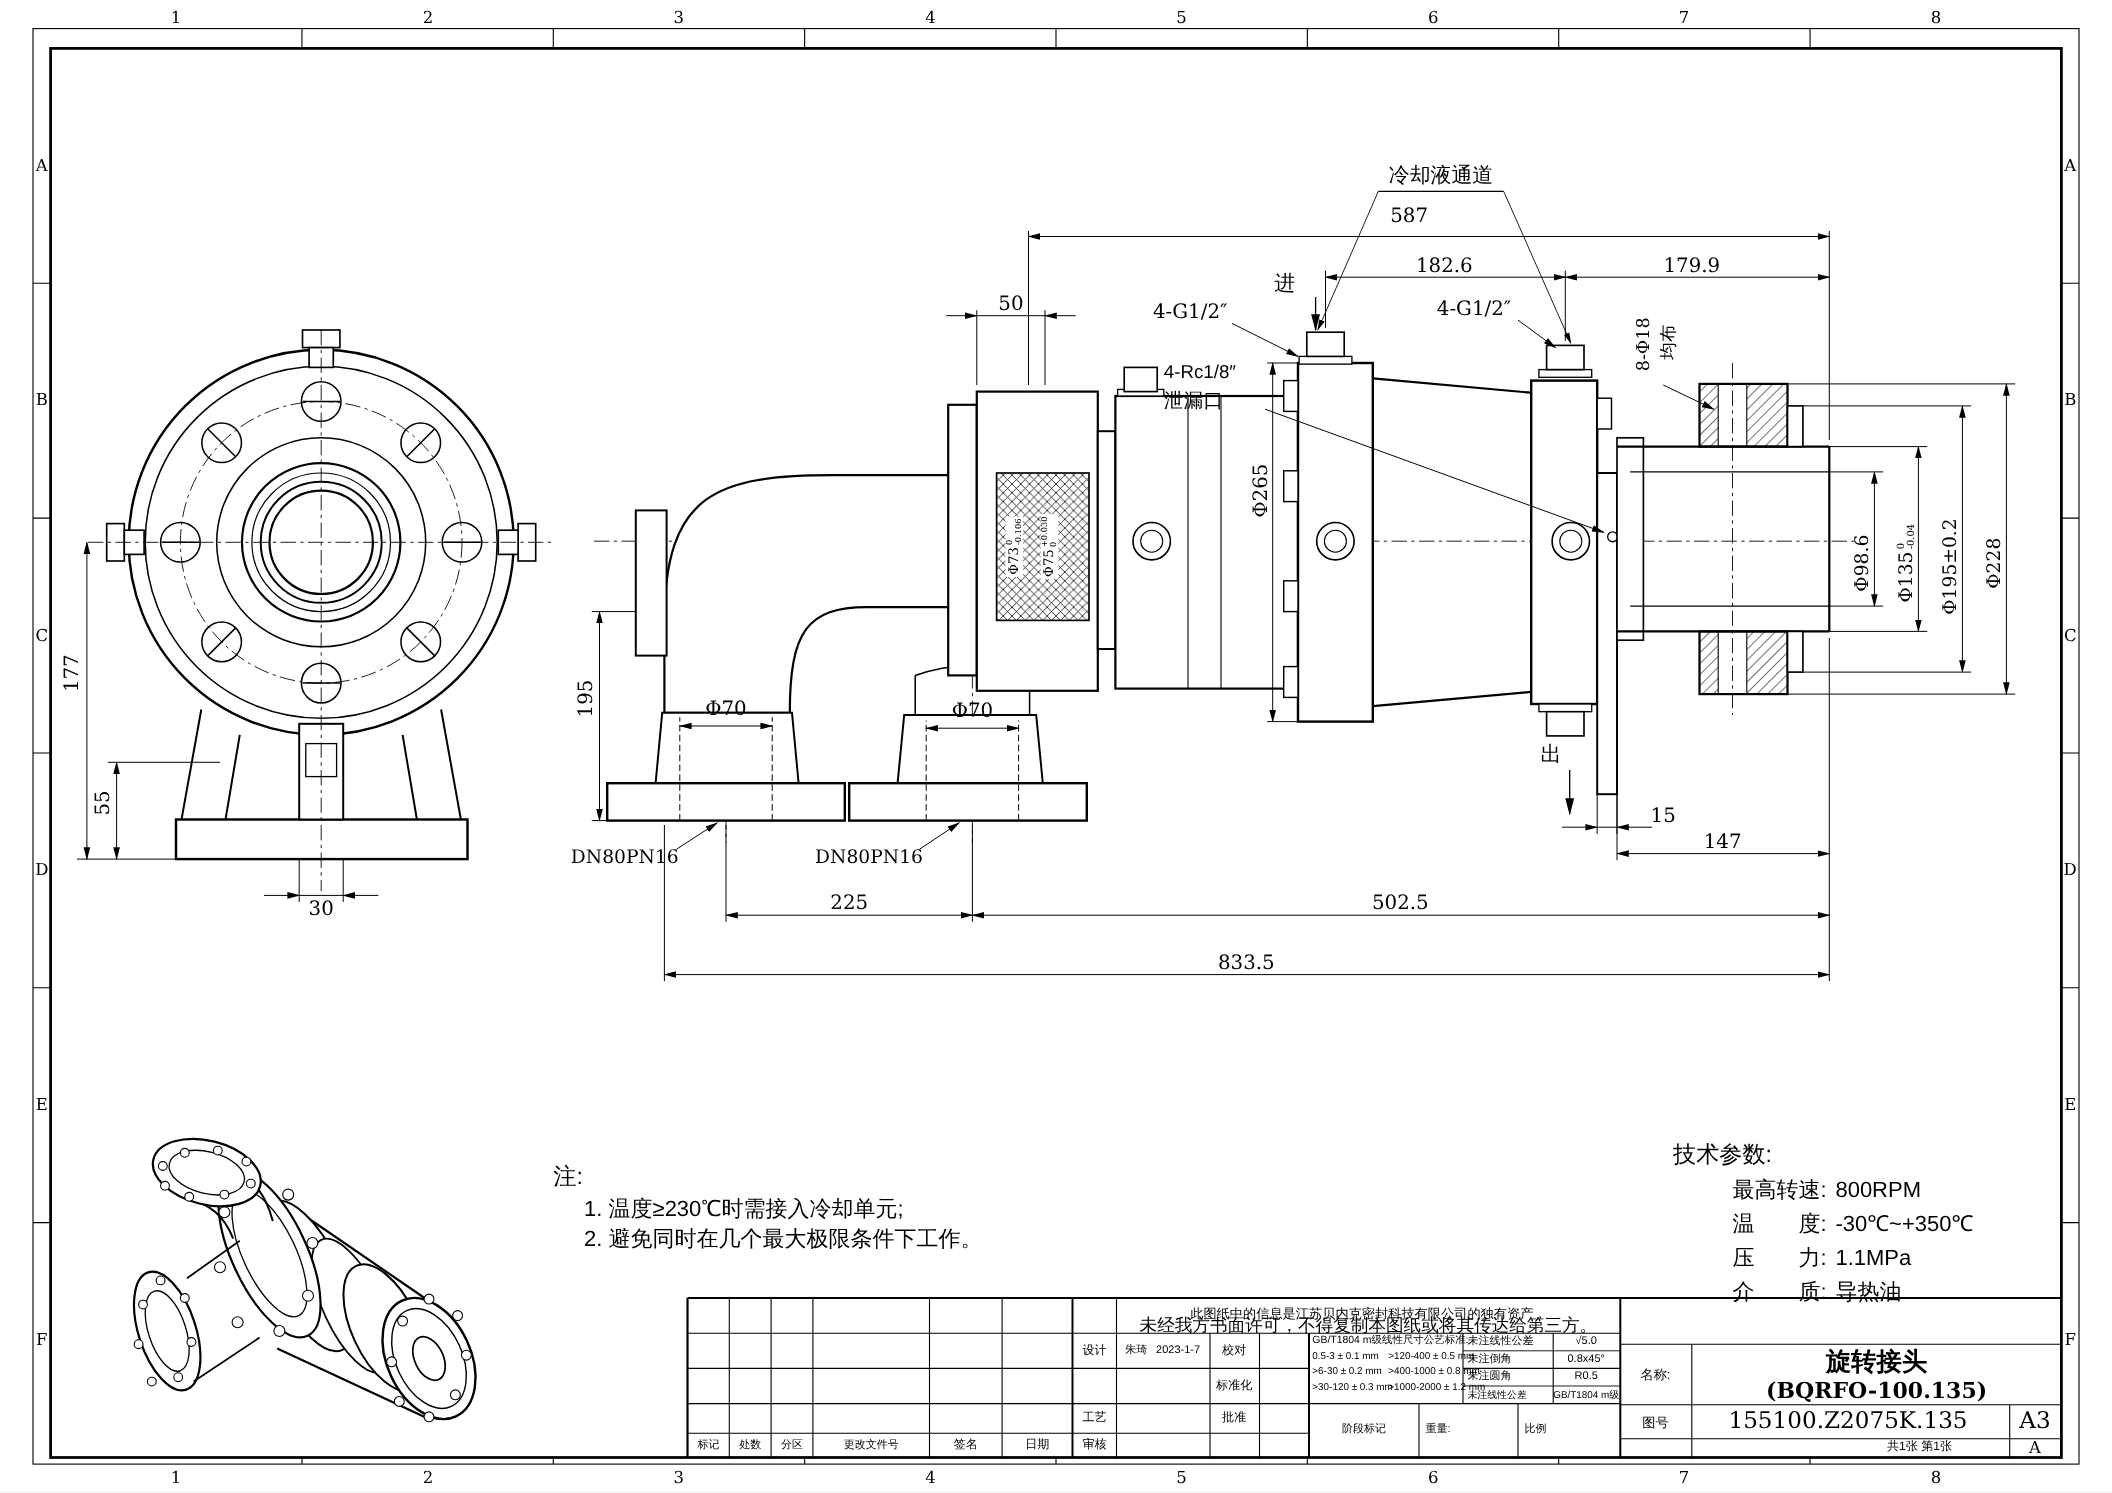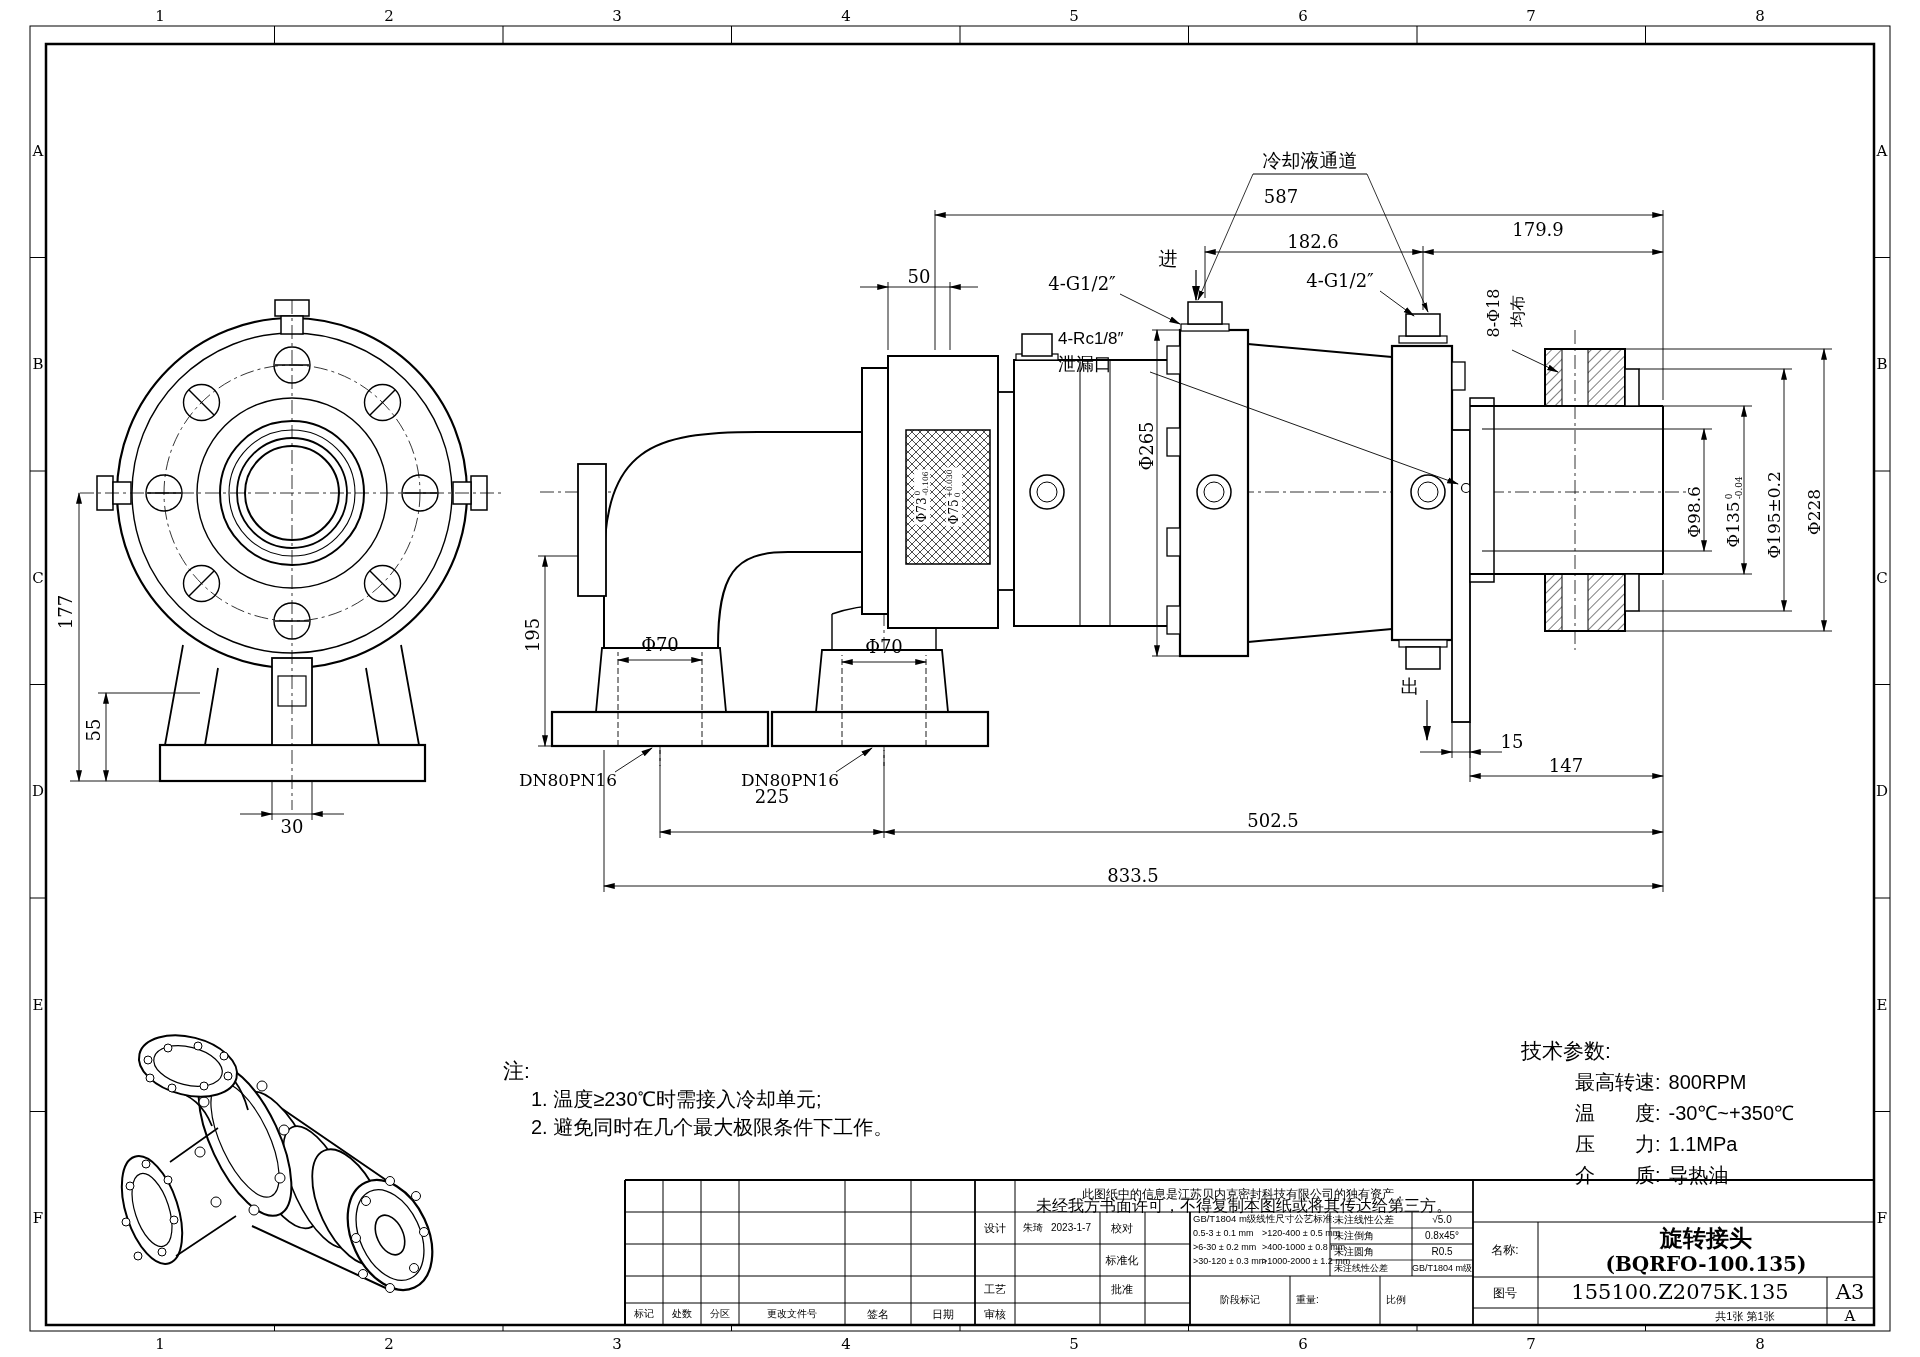--- a/index.html
+++ b/index.html
@@ -335,21 +335,21 @@
 <div class="lbl zone" style="left:1882px;top:1005px">E</div>
 <div class="lbl zone" style="left:1882px;top:1218px">F</div>
 
 <div class="lbl r90" style="left:66px;top:612px">177</div>
 <div class="lbl r90" style="left:94px;top:730px">55</div>
 <div class="lbl" style="left:292px;top:827px">30</div>
 
 <div class="lbl cjk" style="left:1310px;top:160px;font-size:19px">冷却液通道</div>
 <div class="lbl" style="left:1281px;top:197px">587</div>
 <div class="lbl" style="left:1313px;top:242px">182.6</div>
-<div class="lbl" style="left:1538px;top:230px">179.9</div>
+<div class="lbl" style="left:1538px;top:242px">179.9</div>
 <div class="lbl" style="left:919px;top:277px">50</div>
 <div class="lbl" style="left:1082px;top:284px">4-G1/2″</div>
 <div class="lbl" style="left:1340px;top:281px">4-G1/2″</div>
 <div class="lbl cjk" style="left:1168px;top:258px;font-size:19px">进</div>
 <div class="lbl cjk" style="left:1410px;top:686px;font-size:19px">出</div>
 <div class="lbl-l" style="left:1058px;top:338px;font-family:Liberation Sans, sans-serif;font-size:17px">4-Rc1/8″</div>
 <div class="lbl-l cjk" style="left:1058px;top:364px;font-size:18px">泄漏口</div>
 <div class="lbl r90" style="left:1494px;top:313px;font-size:16px">8-Φ18</div>
 <div class="lbl r90 cjk" style="left:1518px;top:311px;font-size:16px">均布</div>
 <div class="lbl r90" style="left:1147px;top:446px">Φ265</div>
@@ -359,21 +359,21 @@
       </span></div>
 <div class="lbl r90 wbg" style="left:954px;top:497px;font-size:12px"><span>Φ75</span><span class="dimtol smalltol">
         <span>+0.030</span>
         <span>0</span>
       </span></div>
 <div class="lbl r90" style="left:533px;top:635px">195</div>
 <div class="lbl" style="left:660px;top:645px">Φ70</div>
 <div class="lbl" style="left:884px;top:647px">Φ70</div>
 <div class="lbl" style="left:568px;top:780px;font-size:17px">DN80PN16</div>
 <div class="lbl" style="left:790px;top:780px;font-size:17px">DN80PN16</div>
-<div class="lbl" style="left:772px;top:797px">225</div>
+<div class="lbl" style="left:772px;top:821px">225</div>
 <div class="lbl" style="left:1273px;top:821px">502.5</div>
 <div class="lbl" style="left:1133px;top:876px">833.5</div>
 <div class="lbl" style="left:1566px;top:766px">147</div>
 <div class="lbl" style="left:1512px;top:742px">15</div>
 <div class="lbl r90" style="left:1694px;top:512px;font-size:17px">Φ98.6</div>
 <div class="lbl r90" style="left:1734px;top:512px;font-size:17px"><span>Φ135</span><span class="dimtol">
         <span>0</span>
         <span>-0.04</span>
       </span></div>
 <div class="lbl r90" style="left:1774px;top:515px;font-size:17px">Φ195±0.2</div>

